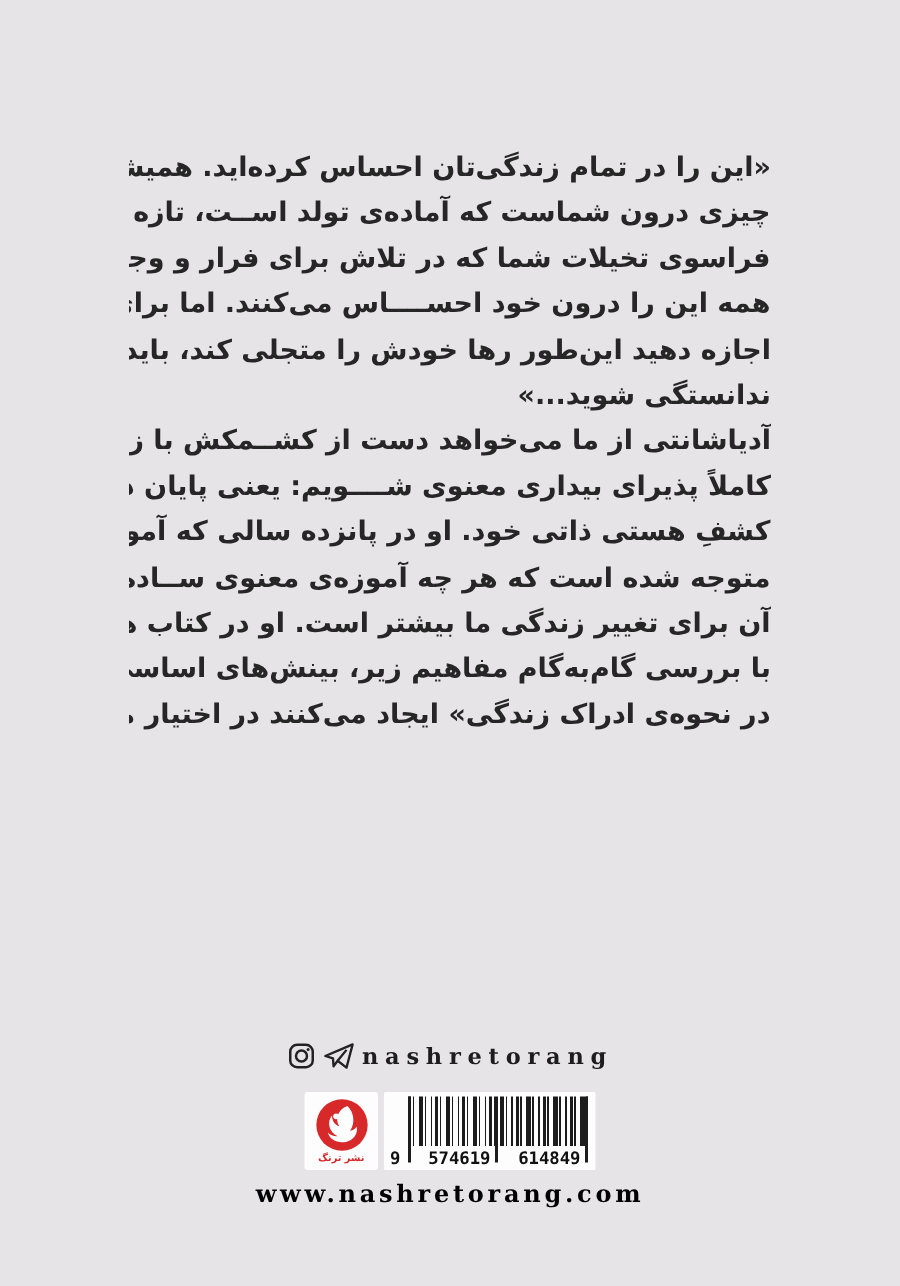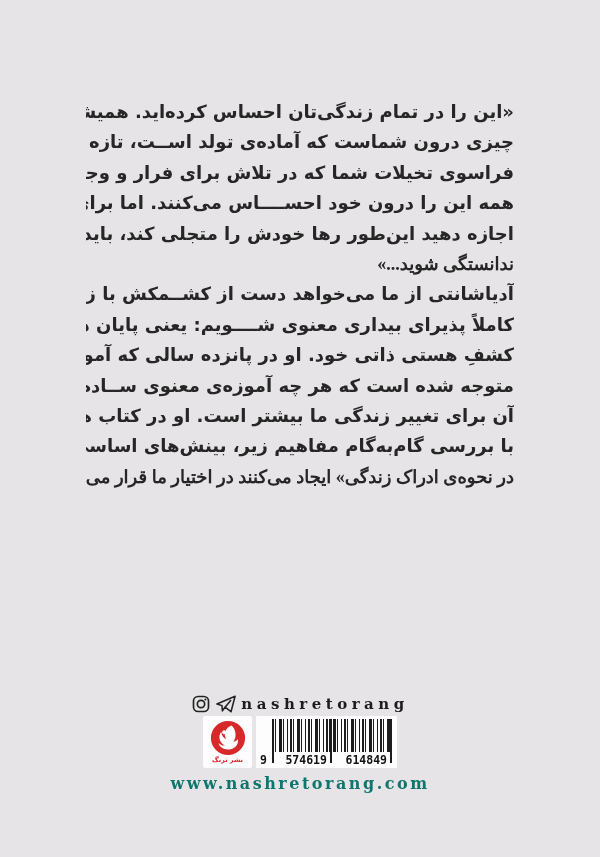--- a/index.html
+++ b/index.html
@@ -31,21 +31,20 @@
   }
   .blurb .line {
     text-align: justify;
     text-align-last: justify;
     white-space: nowrap;
     overflow: hidden;
   }
   .blurb .line.para-end {
     text-align: left;
     text-align-last: right;
-    font-family: Liberation Serif, serif;
   }
 
   
   .footer {
     position: absolute;
     left: 0;
     right: 0;
     top: 692px;
     display: flex;
     flex-direction: column;
@@ -67,21 +66,21 @@
   }
   .social-handle {
     font-family: "DejaVu Serif", serif;
     font-weight: bold;
     font-size: 15px;
     letter-spacing: 4.5px;
     color: #1d1d1f;
   }
 
   .code-row {
-    margin-top: 0;
+    margin-top: 12px;
     display: flex;
     align-items: stretch;
     gap: 4px;
   }
   .logo-box {
     width: 49px;
     height: 52px;
     background: #fdfdfd;
     border-radius: 2px;
     display: flex;
@@ -143,21 +142,21 @@
     background: #fdfdfd;
     padding: 0 2px;
     line-height: 13px;
   }
   .website {
     margin-top: 6px;
     font-family: "DejaVu Serif", serif;
     font-weight: bold;
     font-size: 16px;
     letter-spacing: 2.5px;
-    color: #0f766e;
+    color: #000000;
   }
 </style>
 </head>
 <body>
 
 <div class="cover">
 
   <div class="blurb">
     <div class="line">«این را در تمام زندگی‌تان احساس کرده‌اید. همیشه می‌دانسته‌اید</div>
     <div class="line">چیزی درون شماست که آماده‌ی تولد اســت، تازه و واقعی ــ چیزی</div>

